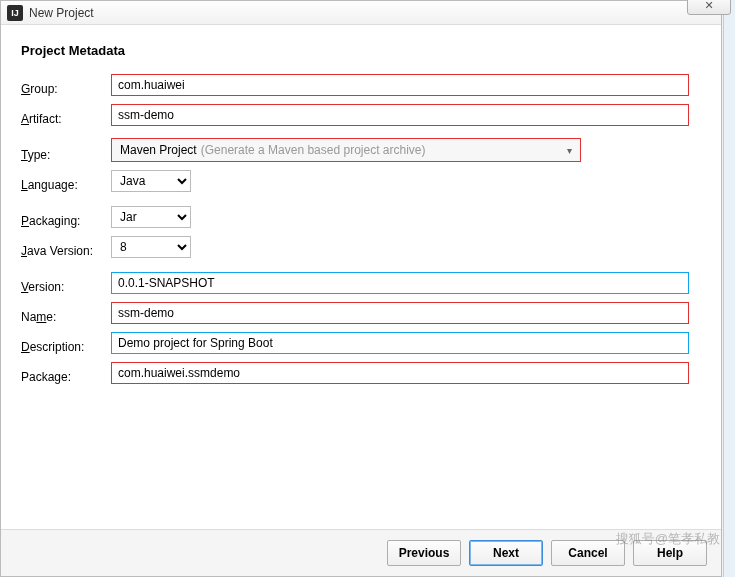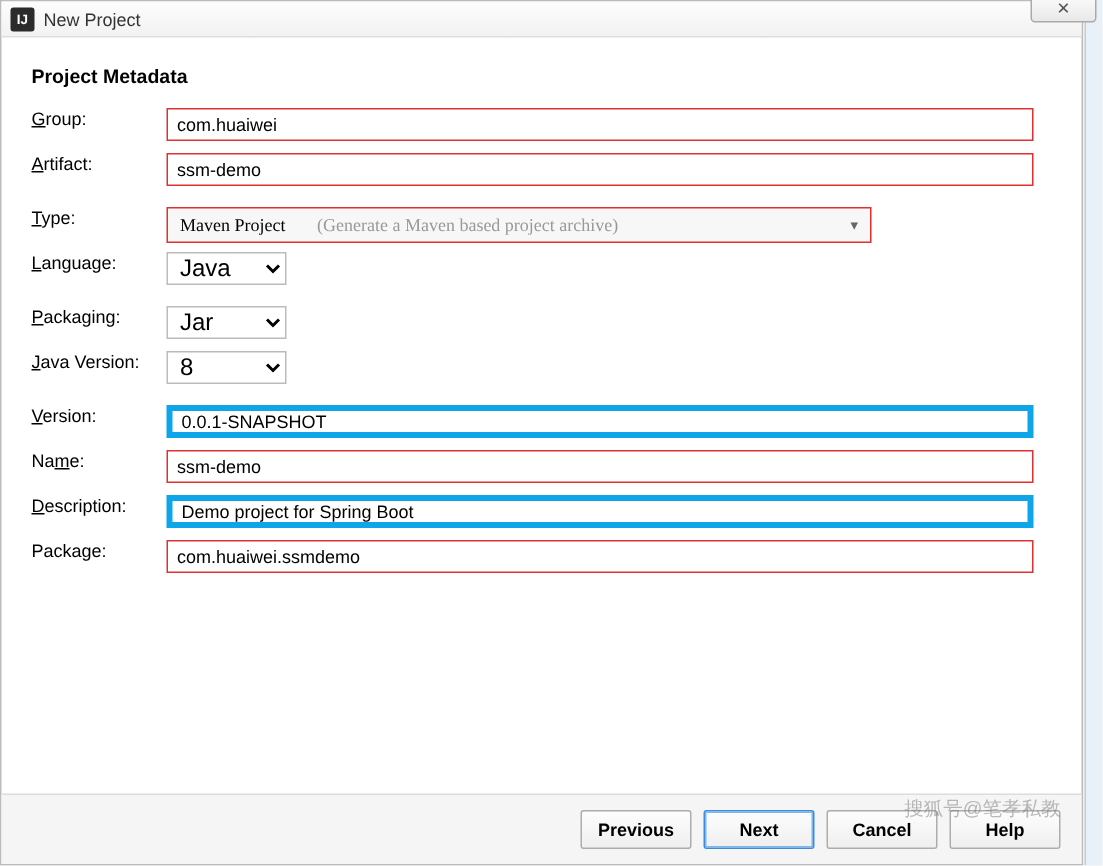--- a/index.html
+++ b/index.html
@@ -63,63 +63,63 @@
       padding: 18px 32px 10px 20px;
       overflow: hidden;
     }
     .section-title {
       font-weight: bold;
       font-size: 13px;
       margin-bottom: 14px;
     }
     .form-row {
       display: flex;
-      align-items: flex-start;
+      align-items: flex-end;
       margin-bottom: 6px;
       min-height: 24px;
     }
     .form-row.gap-top { margin-top: 12px; }
     .label-col {
       width: 90px;
       flex-shrink: 0;
       color: #000;
     }
     .label-col .ul { text-decoration: underline; }
     .field-col {
       flex: 1;
     }
     input[type="text"].txt {
       width: 100%;
       height: 22px;
-      border: 4px solid #0ea5e9;
+      border: 1px solid #0ea5e9;
       padding: 0 6px;
       font-family: inherit;
       font-size: 12px;
       background: #fff;
     }
     select.sel {
       height: 22px;
       border: 1px solid #bbb;
       padding: 0 4px;
       font-family: inherit;
-      font-size: 16px;
+      font-size: 12px;
       background: #fff;
     }
     .sel-sm { width: 80px; }
     .type-select {
       height: 24px;
       border: 1px solid #bbb;
       background: #f7f7f7;
       display: flex;
       align-items: center;
       padding: 0 8px;
       width: 470px;
       justify-content: space-between;
     }
-    .type-text { display:flex; align-items:center; gap:21px;font-family:Liberation Serif, serif;}
+    .type-text { display:flex; align-items:center; gap:4px;}
     .type-hint { color: #999; }
     .chev { color:#666; font-size:10px;}
     .hl-red {
       border: 1px solid #e03030 !important;
     }
     .footer {
       border-top: 1px solid #ddd;
       padding: 10px 14px;
       display: flex;
       justify-content: flex-end;
@@ -136,21 +136,21 @@
       cursor: pointer;
       border-radius: 2px;
       font-weight: bold;
     }
     .btn.primary {
       border: 1px solid #3b8be0;
       box-shadow: 0 0 0 1px #7db6ea inset;
     }
     .watermark {
       position: absolute;
-      right: 14px;
+      right: 1px;
       bottom: 28px;
       color: rgba(120,120,120,0.5);
       font-size: 13px;
       pointer-events: none;
     }
     .side-strip {
       position:absolute;
       right:0; top:0;
       width:12px; height:100%;
       background:#e8f0f8;

